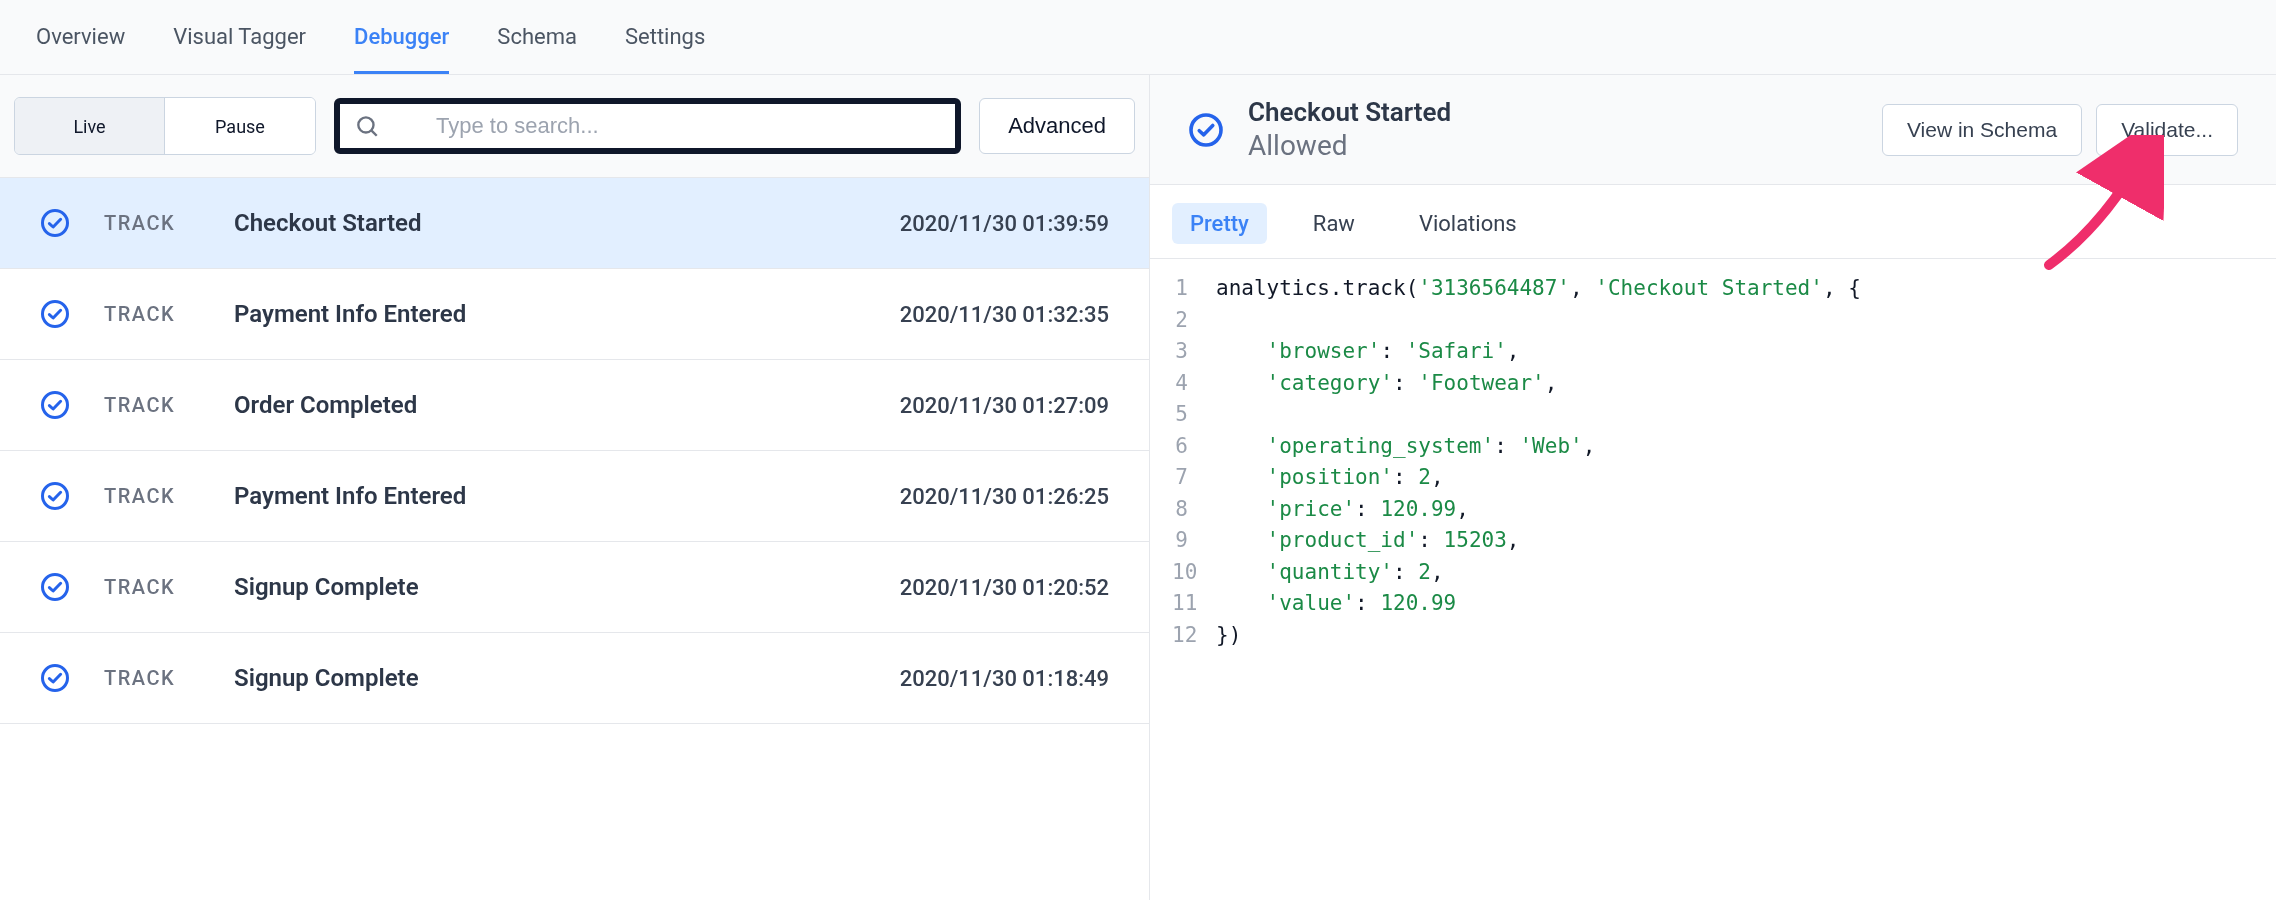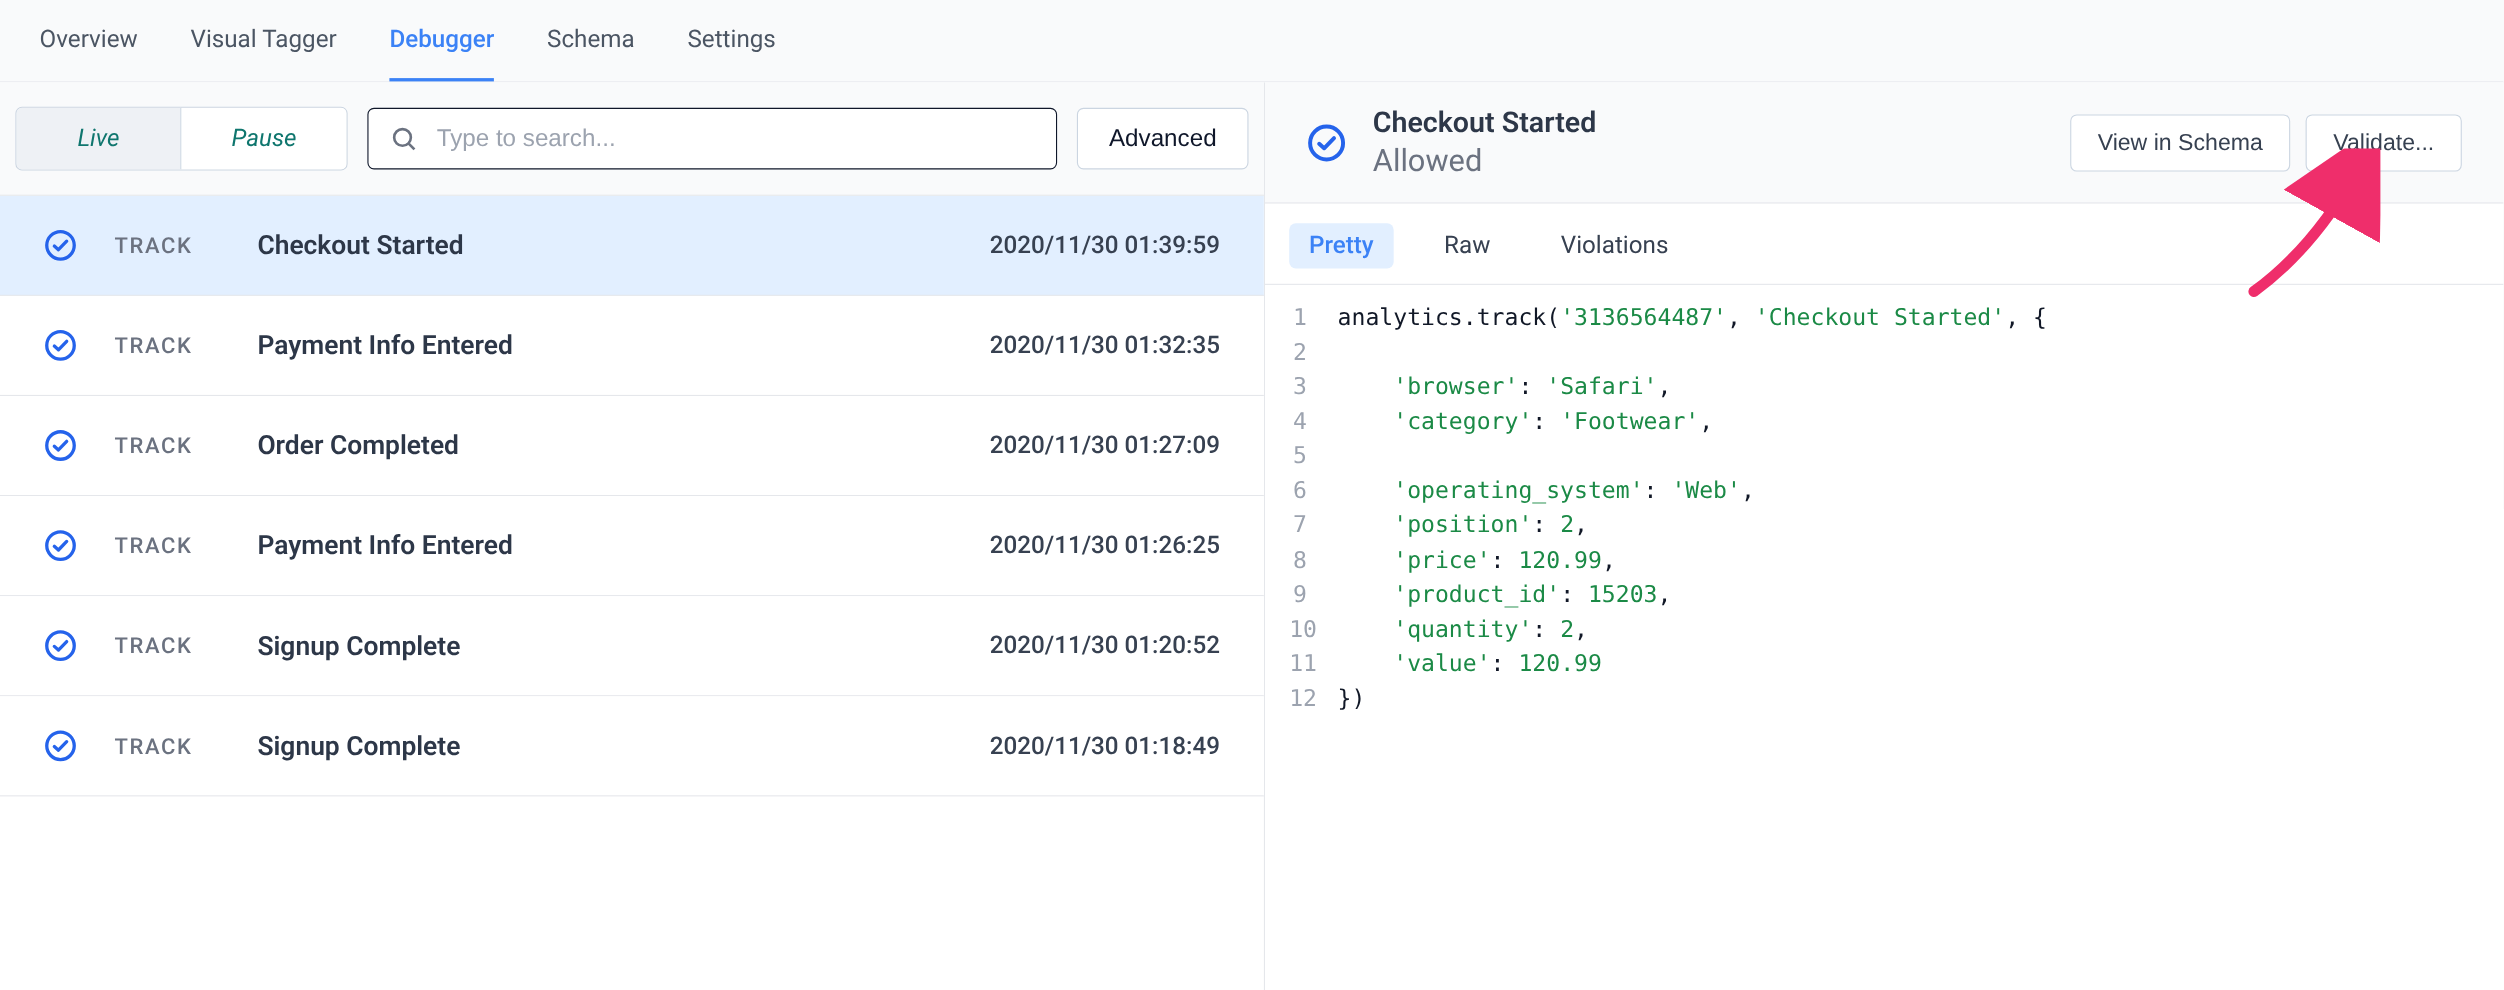--- a/index.html
+++ b/index.html
@@ -54,25 +54,24 @@
     border: 1px solid #cbd5e1;
     border-radius: 6px;
     overflow: hidden;
   }
   .toggle-btn {
     width: 150px;
     height: 56px;
     display: flex;
     align-items: center;
     justify-content: center;
-    font-size: 22px;
-    color: #0f766e;
-    cursor: pointer;
-    background: #fff;
-    font-style: italic;
+    font-size: 18px;
+    color: #0f172a;
+    cursor: pointer;
+    background: #fff;
   }
   .toggle-btn.selected {
     background: #eef1f5;
   }
   .toggle-btn:first-child {
     border-right: 1px solid #cbd5e1;
   }
   .search-wrap {
     flex: 1;
     position: relative;
@@ -82,23 +81,23 @@
     left: 20px;
     top: 50%;
     transform: translateY(-50%);
     width: 26px;
     height: 26px;
     stroke: #6b7280;
   }
   .search-input {
     width: 100%;
     height: 56px;
-    border: 1px solid #0f172a;
-    border-radius: 6px;
-    padding-left: 62px;
+    border: 6px solid #0f172a;
+    border-radius: 6px;
+    padding-left: 96px;
     font-size: 22px;
     background: #fff;
     color: #1a202c;
   }
   .search-input::placeholder { color: #9ca3af; }
   .advanced-btn {
     height: 56px;
     padding: 0 28px;
     border: 1px solid #cbd5e1;
     border-radius: 6px;

